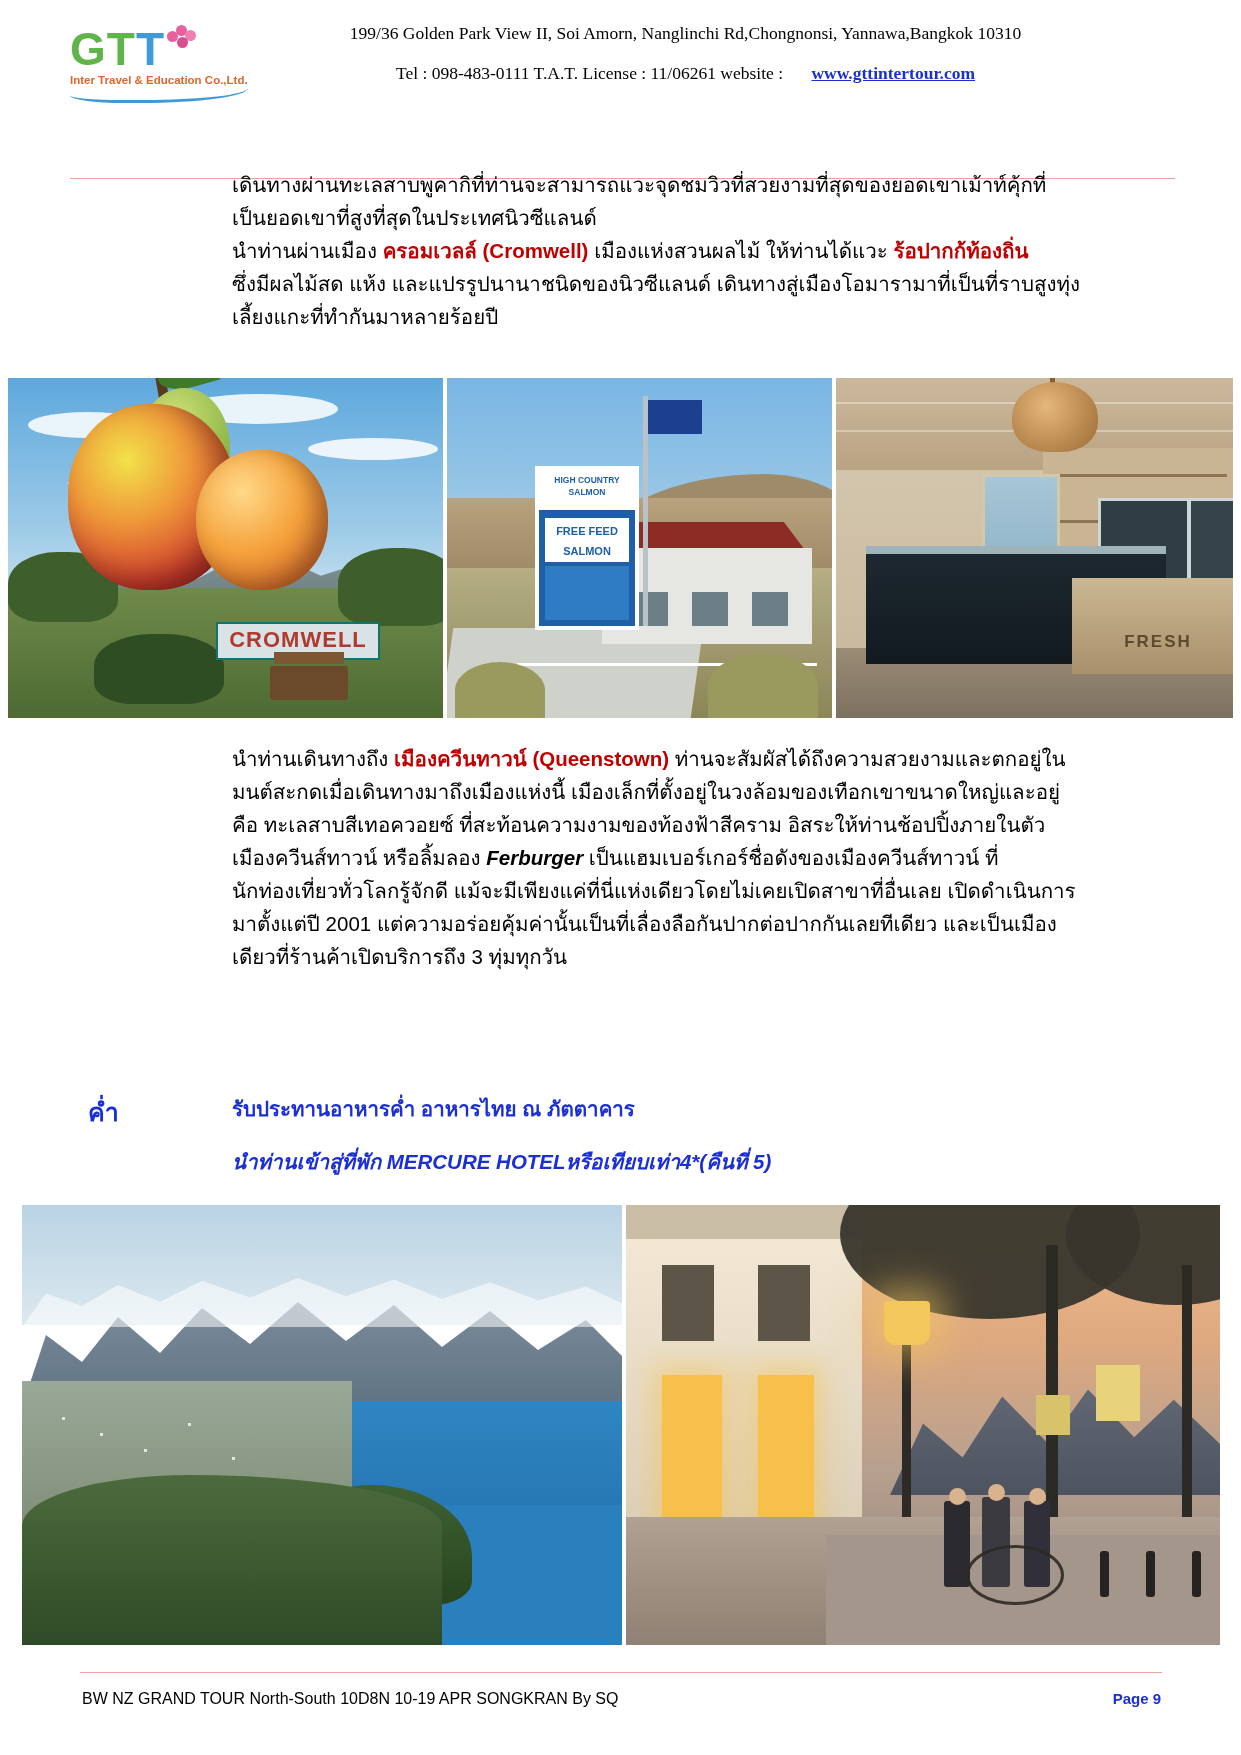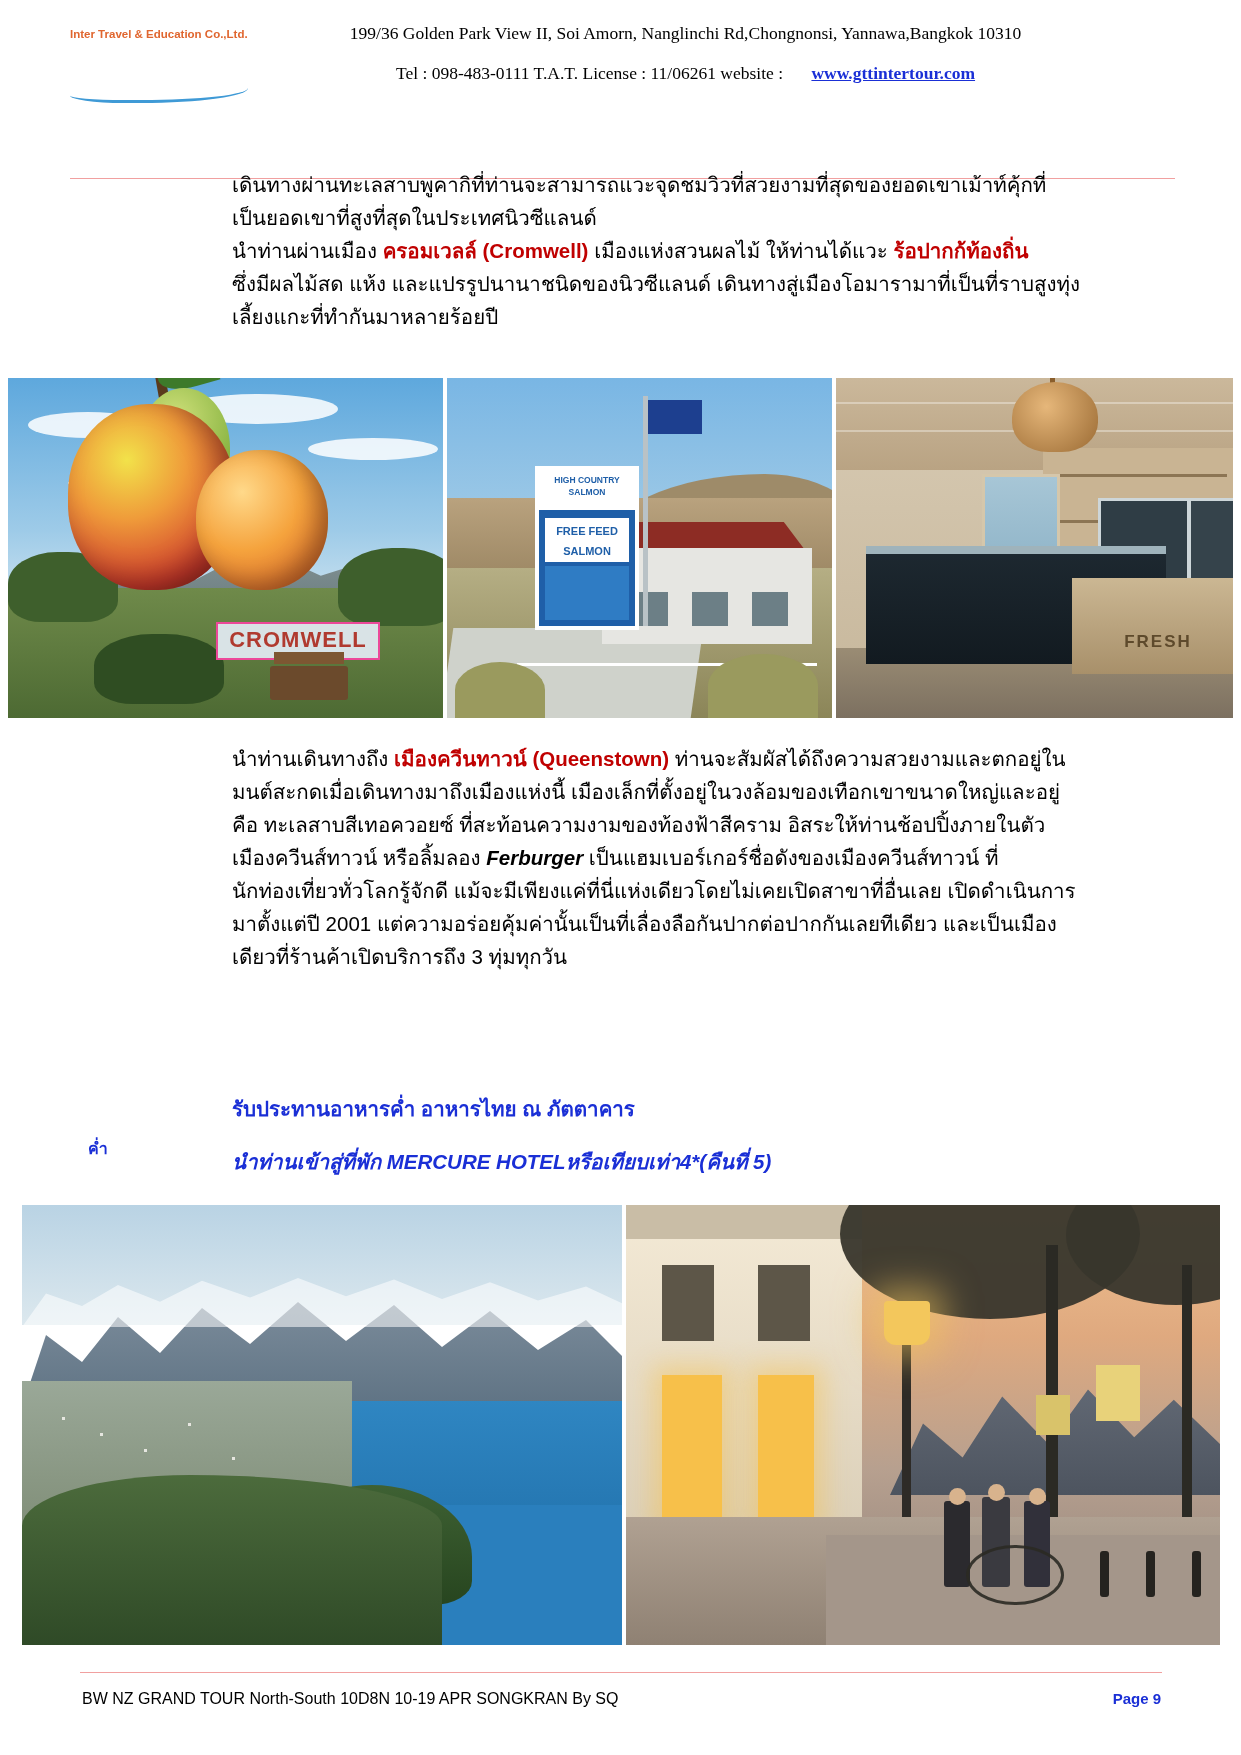--- a/index.html
+++ b/index.html
@@ -154,21 +154,21 @@
     box-shadow: inset -10px -8px 22px rgba(0,0,0,.3);
   }
   .ph1-pear {
     position:absolute; left:130px; bottom:210px; width:92px; height:120px; border-radius:50% 50% 45% 45%;
     background:radial-gradient(circle at 40% 25%, #cfe07a, #7fae3a 70%, #4e7a23);
   }
   .ph1-stem { position:absolute; left:148px; bottom:320px; width:10px; height:34px; background:#5a3a1c; transform:rotate(-10deg); }
   .ph1-leaf { position:absolute; left:150px; bottom:330px; width:60px; height:26px; background:#3d7a2a; border-radius:0 60% 0 60%; transform:rotate(-16deg); }
   .ph1-sign {
     position:absolute; left:208px; bottom:58px; width:160px; height:34px;
-    background:#d9e3e6; border:2px solid #ec4899;
+    background:#d9e3e6; border:2px solid #0f766e;
     font-family:"Liberation Sans", sans-serif; font-weight:bold; color:#b03a2f;
     font-size:22px; letter-spacing:1px; text-align:center; line-height:32px; overflow:hidden;
   }
   .ph1-bench { position:absolute; left:262px; bottom:18px; width:78px; height:34px; background:#6b4a2c; border-radius:3px; }
   .ph1-bench:before { content:""; position:absolute; left:4px; top:-14px; width:70px; height:12px; background:#7d5732; }
 
   
   .ph2-sky { position:absolute; inset:0; background:linear-gradient(#79b6e4 0%, #a9cfe7 55%, #cfe0e6 100%); }
   .ph2-hill { position:absolute; top:120px; left:0; right:0; height:120px; background:linear-gradient(#b9a27e,#8e7a57); }
   .ph2-hill2 { position:absolute; top:96px; left:150px; width:280px; height:80px; background:#9e8b69; border-radius:60% 40% 0 0/100% 100% 0 0; }
@@ -228,23 +228,23 @@
     position: absolute;
     left: 232px;
     top: 742px;
     width: 960px;
   }
 
   
   .evening-label {
     position: absolute;
     left: 88px;
-    top: 1136px;
-    font-family: "Liberation Sans", sans-serif;
-    font-size: 16px;
+    top: 1092px;
+    font-family: "Liberation Sans", sans-serif;
+    font-size: 25px;
     font-weight: bold;
     color: #1a2fd6;
   }
   .evening-line1 {
     position: absolute;
     left: 232px;
     top: 1092px;
     font-family: "Liberation Sans", sans-serif;
     font-size: 20.5px;
     font-weight: bold;
@@ -363,20 +363,23 @@
     font-weight: bold;
     color: #1a2fd6;
   }
 </style>
 </head>
 <body>
 
 <div class="header">
 
   <div class="logo">
+    <div class="logo-gtt">
+      <span>GT</span><span class="t2">T</span><span class="logo-flower"><span></span><span></span><span></span><span></span></span>
+    </div>
     <div class="logo-swoosh"></div>
     <div class="logo-sub">Inter Travel &amp; Education Co.,Ltd.</div>
   </div>
 
   <div class="header-addr">199/36 Golden Park View II, Soi Amorn, Nanglinchi Rd,Chongnonsi, Yannawa,Bangkok 10310</div>
   <div class="header-tel">
     <span>Tel : 098-483-0111 T.A.T. License : 11/06261 website : </span><a href="#">www.gttintertour.com</a>
   </div>
 </div>
 

